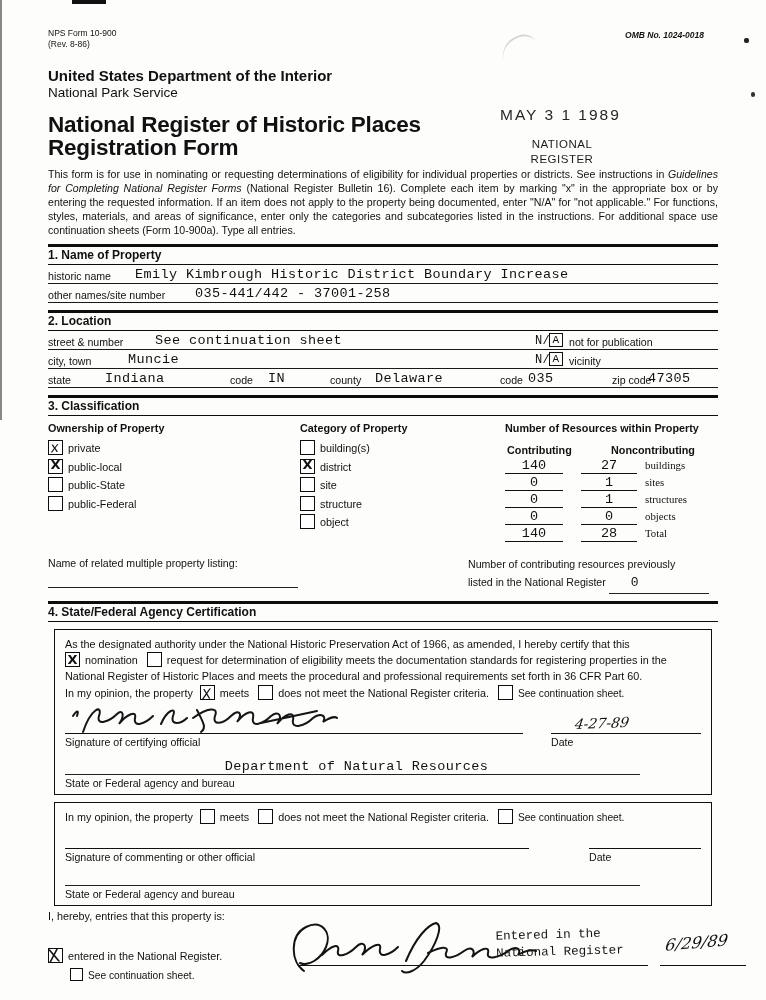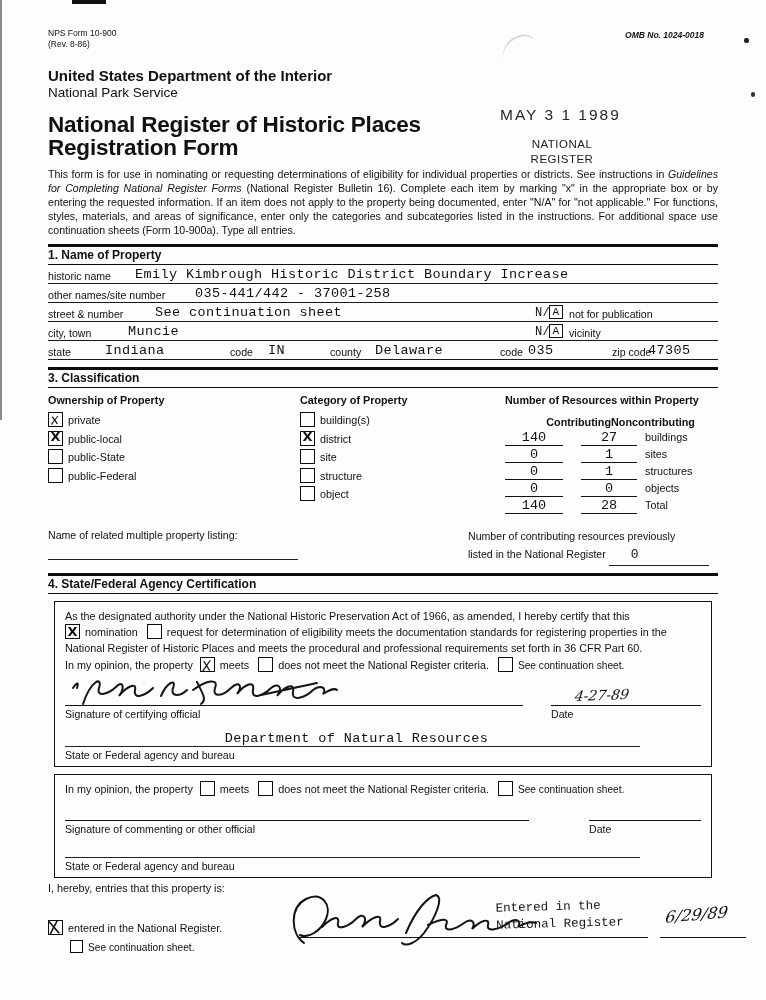--- a/index.html
+++ b/index.html
@@ -44,27 +44,27 @@
             font-family:"DejaVu Sans",sans-serif;}
   .cb .mark.hand{font-size:14px;top:-2px;left:-2px;transform:rotate(-6deg);font-weight:normal;}
   .cb .mark.bigx{font-size:18px;top:-6px;left:-3px;transform:rotate(-7deg);font-weight:normal;}
 
   .cols3{display:flex;margin-top:6px;font-size:10.8px;}
   .col-own{width:215px;}
   .col-cat{width:205px;padding-left:37px;}
   .col-res{flex:1;}
   .colhead{font-weight:bold;margin-bottom:6px;}
   .cbrow{margin:3.5px 0;white-space:nowrap;}
-  .reshead{display:flex;font-weight:bold;margin:10px 0 2px 0;text-align:right;}
+  .reshead{display:flex;font-weight:bold;margin:10px 0 2px 0;}
   .reshead .c1{margin-left:2px;width:104px;}
   .resrow{display:flex;align-items:baseline;margin:1px 0;}
   .numcell{width:58px;text-align:center;border-bottom:1.6px solid #111;font-family:"Liberation Mono",monospace;
            font-size:13.5px;margin-right:14px;}
   .numcell.c2{margin-left:4px;margin-right:8px;width:56px;}
-  .reslabel{font-size:10.8px;}
+  .reslabel{font-size:10.8px;font-family:Liberation Serif, serif;}
 
   .related{display:flex;margin-top:14px;font-size:10.6px;}
   .rel-left{width:420px;}
   .rel-line{width:250px;border-bottom:1.4px solid #222;height:15px;margin-top:3px;}
   .rel-right{flex:1;line-height:1.5;}
   .zerocell{display:inline-block;width:78px;border-bottom:1.4px solid #222;text-align:left;
             padding-left:22px;font-family:"Liberation Mono",monospace;font-size:13px;}
 
   .certbox{border:1.6px solid #111;margin:7px 6px 0 6px;padding:6px 10px 5px 10px;}
   .certtext{font-size:10.8px;line-height:1.52;}
@@ -128,20 +128,21 @@
     <div class="sechead">1. Name of Property</div>
     <div class="frow">
       <span class="lbl" style="left:0">historic name</span>
       <span class="mono" style="left:87px">Emily Kimbrough Historic District Boundary Increase</span>
     </div>
     <div class="frow">
       <span class="lbl" style="left:0">other names/site number</span>
       <span class="mono" style="left:147px">035-441/442 - 37001-258</span>
     </div>
 
+    <div class="sechead">2. Location</div>
     <div class="frow">
       <span class="lbl" style="left:0">street &amp; number</span>
       <span class="mono" style="left:107px">See continuation sheet</span>
       <span class="mono" style="left:487px;font-size:12px">N/</span>
       <span style="left:501px">
           <span class="abox">A</span>
         </span>
       <span class="lbl" style="left:521px">not for publication</span>
     </div>
     <div class="frow">

